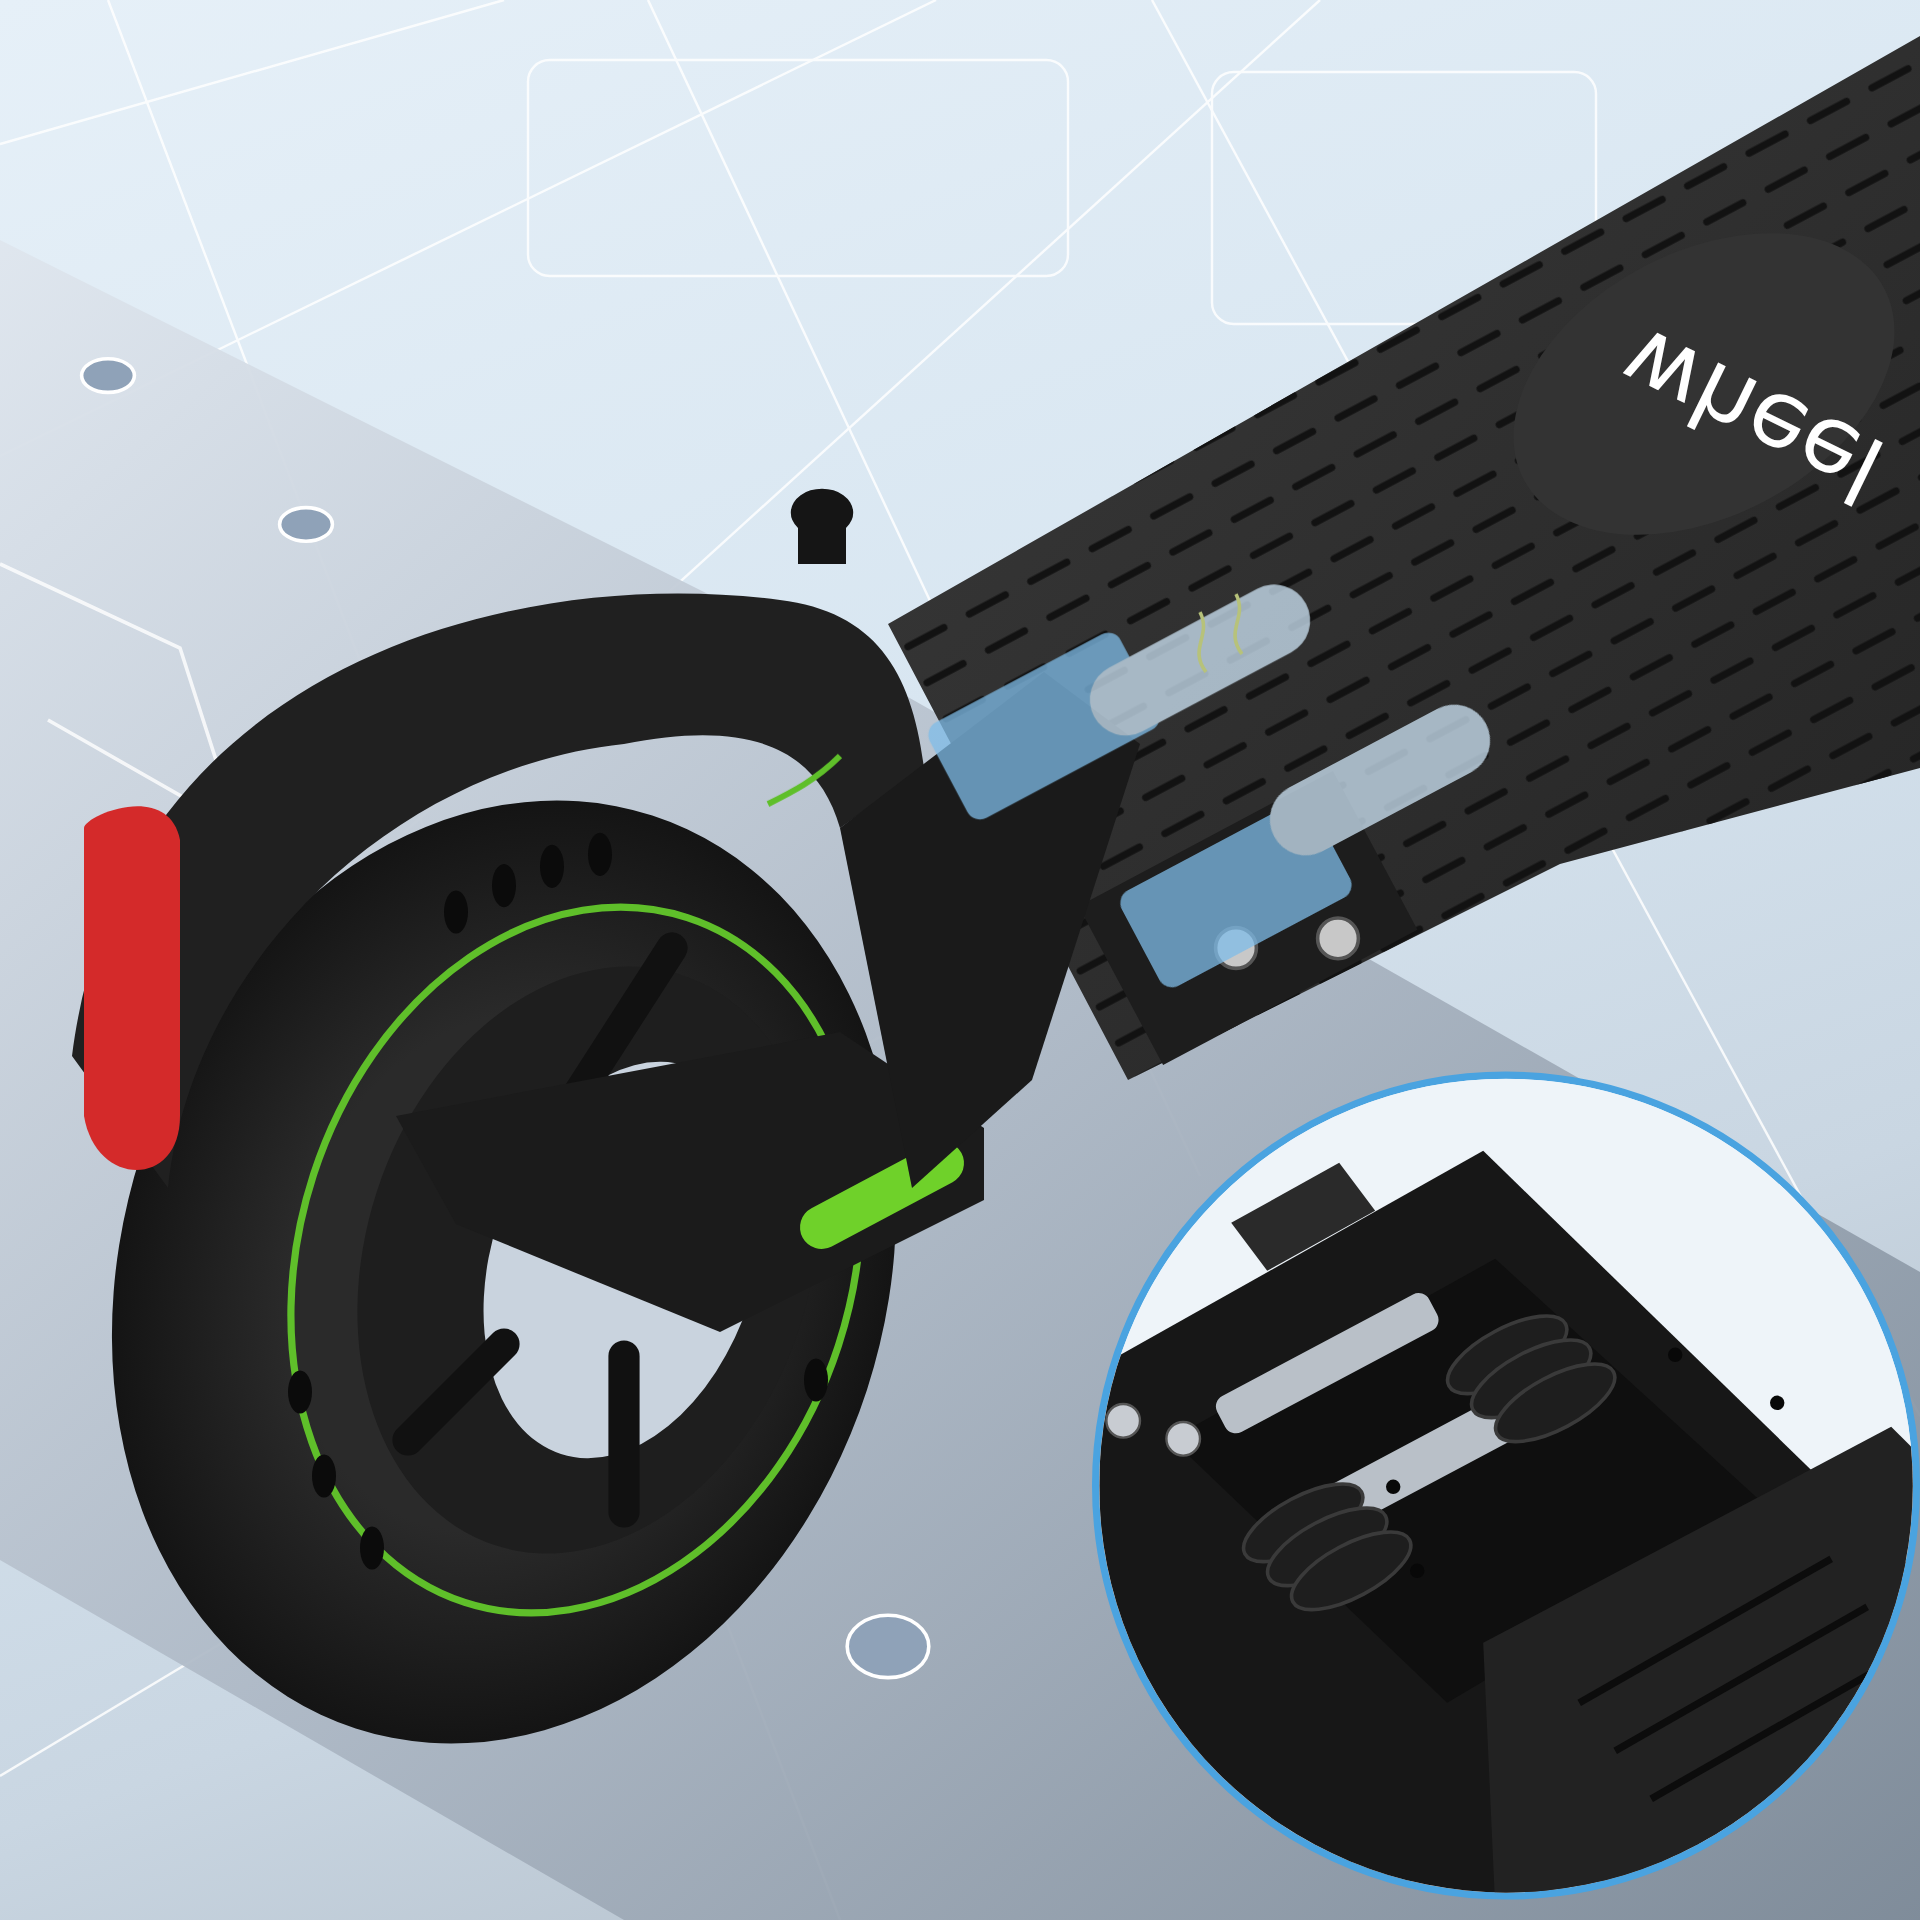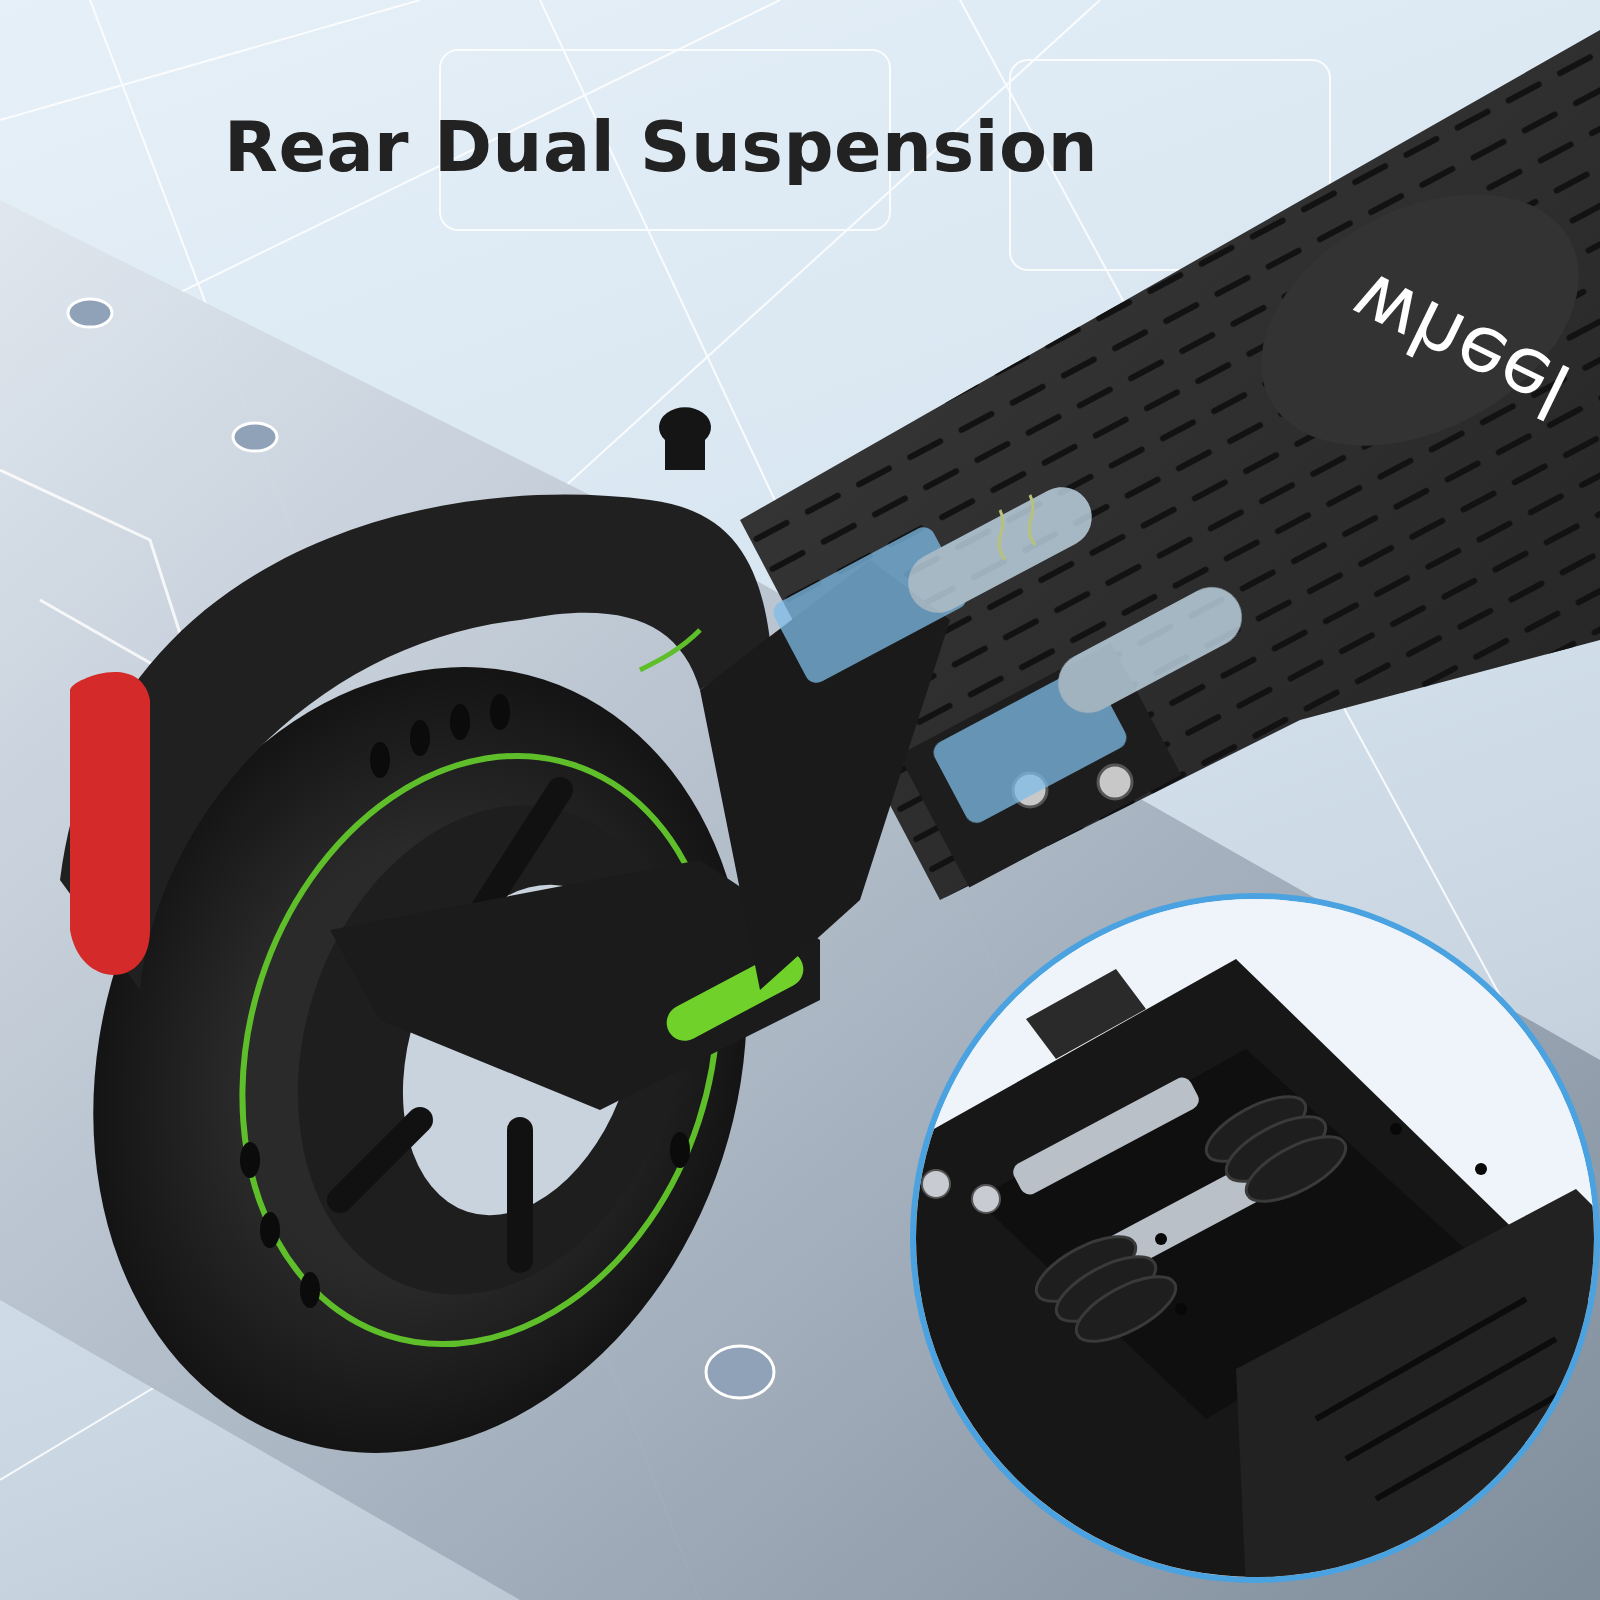--- a/index.html
+++ b/index.html
@@ -109,21 +109,20 @@
     <g opacity="0.75">
       <rect x="780" y="560" width="180" height="90" rx="12" fill="#7fbde8" transform="rotate(-28 870 605)"></rect>
       <rect x="940" y="700" width="180" height="90" rx="12" fill="#7fbde8" transform="rotate(-28 1030 745)"></rect>
       <rect x="900" y="520" width="200" height="60" rx="30" fill="#cfe6f7" transform="rotate(-28 1000 550)"></rect>
       <rect x="1050" y="620" width="200" height="60" rx="30" fill="#cfe6f7" transform="rotate(-28 1150 650)"></rect>
     </g>
     <path d="M1000 510 C1010 530 990 540 1005 560 M1030 495 C1040 515 1020 525 1035 545" stroke="#b7c27a" stroke-width="3" fill="none"></path>
     <path d="M640 670 C660 660 680 650 700 630" stroke="#5fbf2a" stroke-width="5" fill="none"></path>
   </svg>
 
-  <h1 class="headline">Rear Dual Suspension</h1>
 
   <div class="brand-mark">wheel</div>
 
   <div class="detail-circle">
     <svg class="scene-svg" viewBox="0 0 690 690" width="690" height="690">
       <rect x="0" y="0" width="690" height="690" fill="#eef4f9"></rect>
       <path d="M0 240 L320 60 L690 420 L690 690 L0 690 Z" fill="#171717"></path>
       <path d="M110 120 L200 70 L230 110 L140 160 Z" fill="#2a2a2a"></path>
       <path d="M60 300 L330 150 L560 360 L290 520 Z" fill="#0f0f0f"></path>
       <g fill="#b9c0c8">

